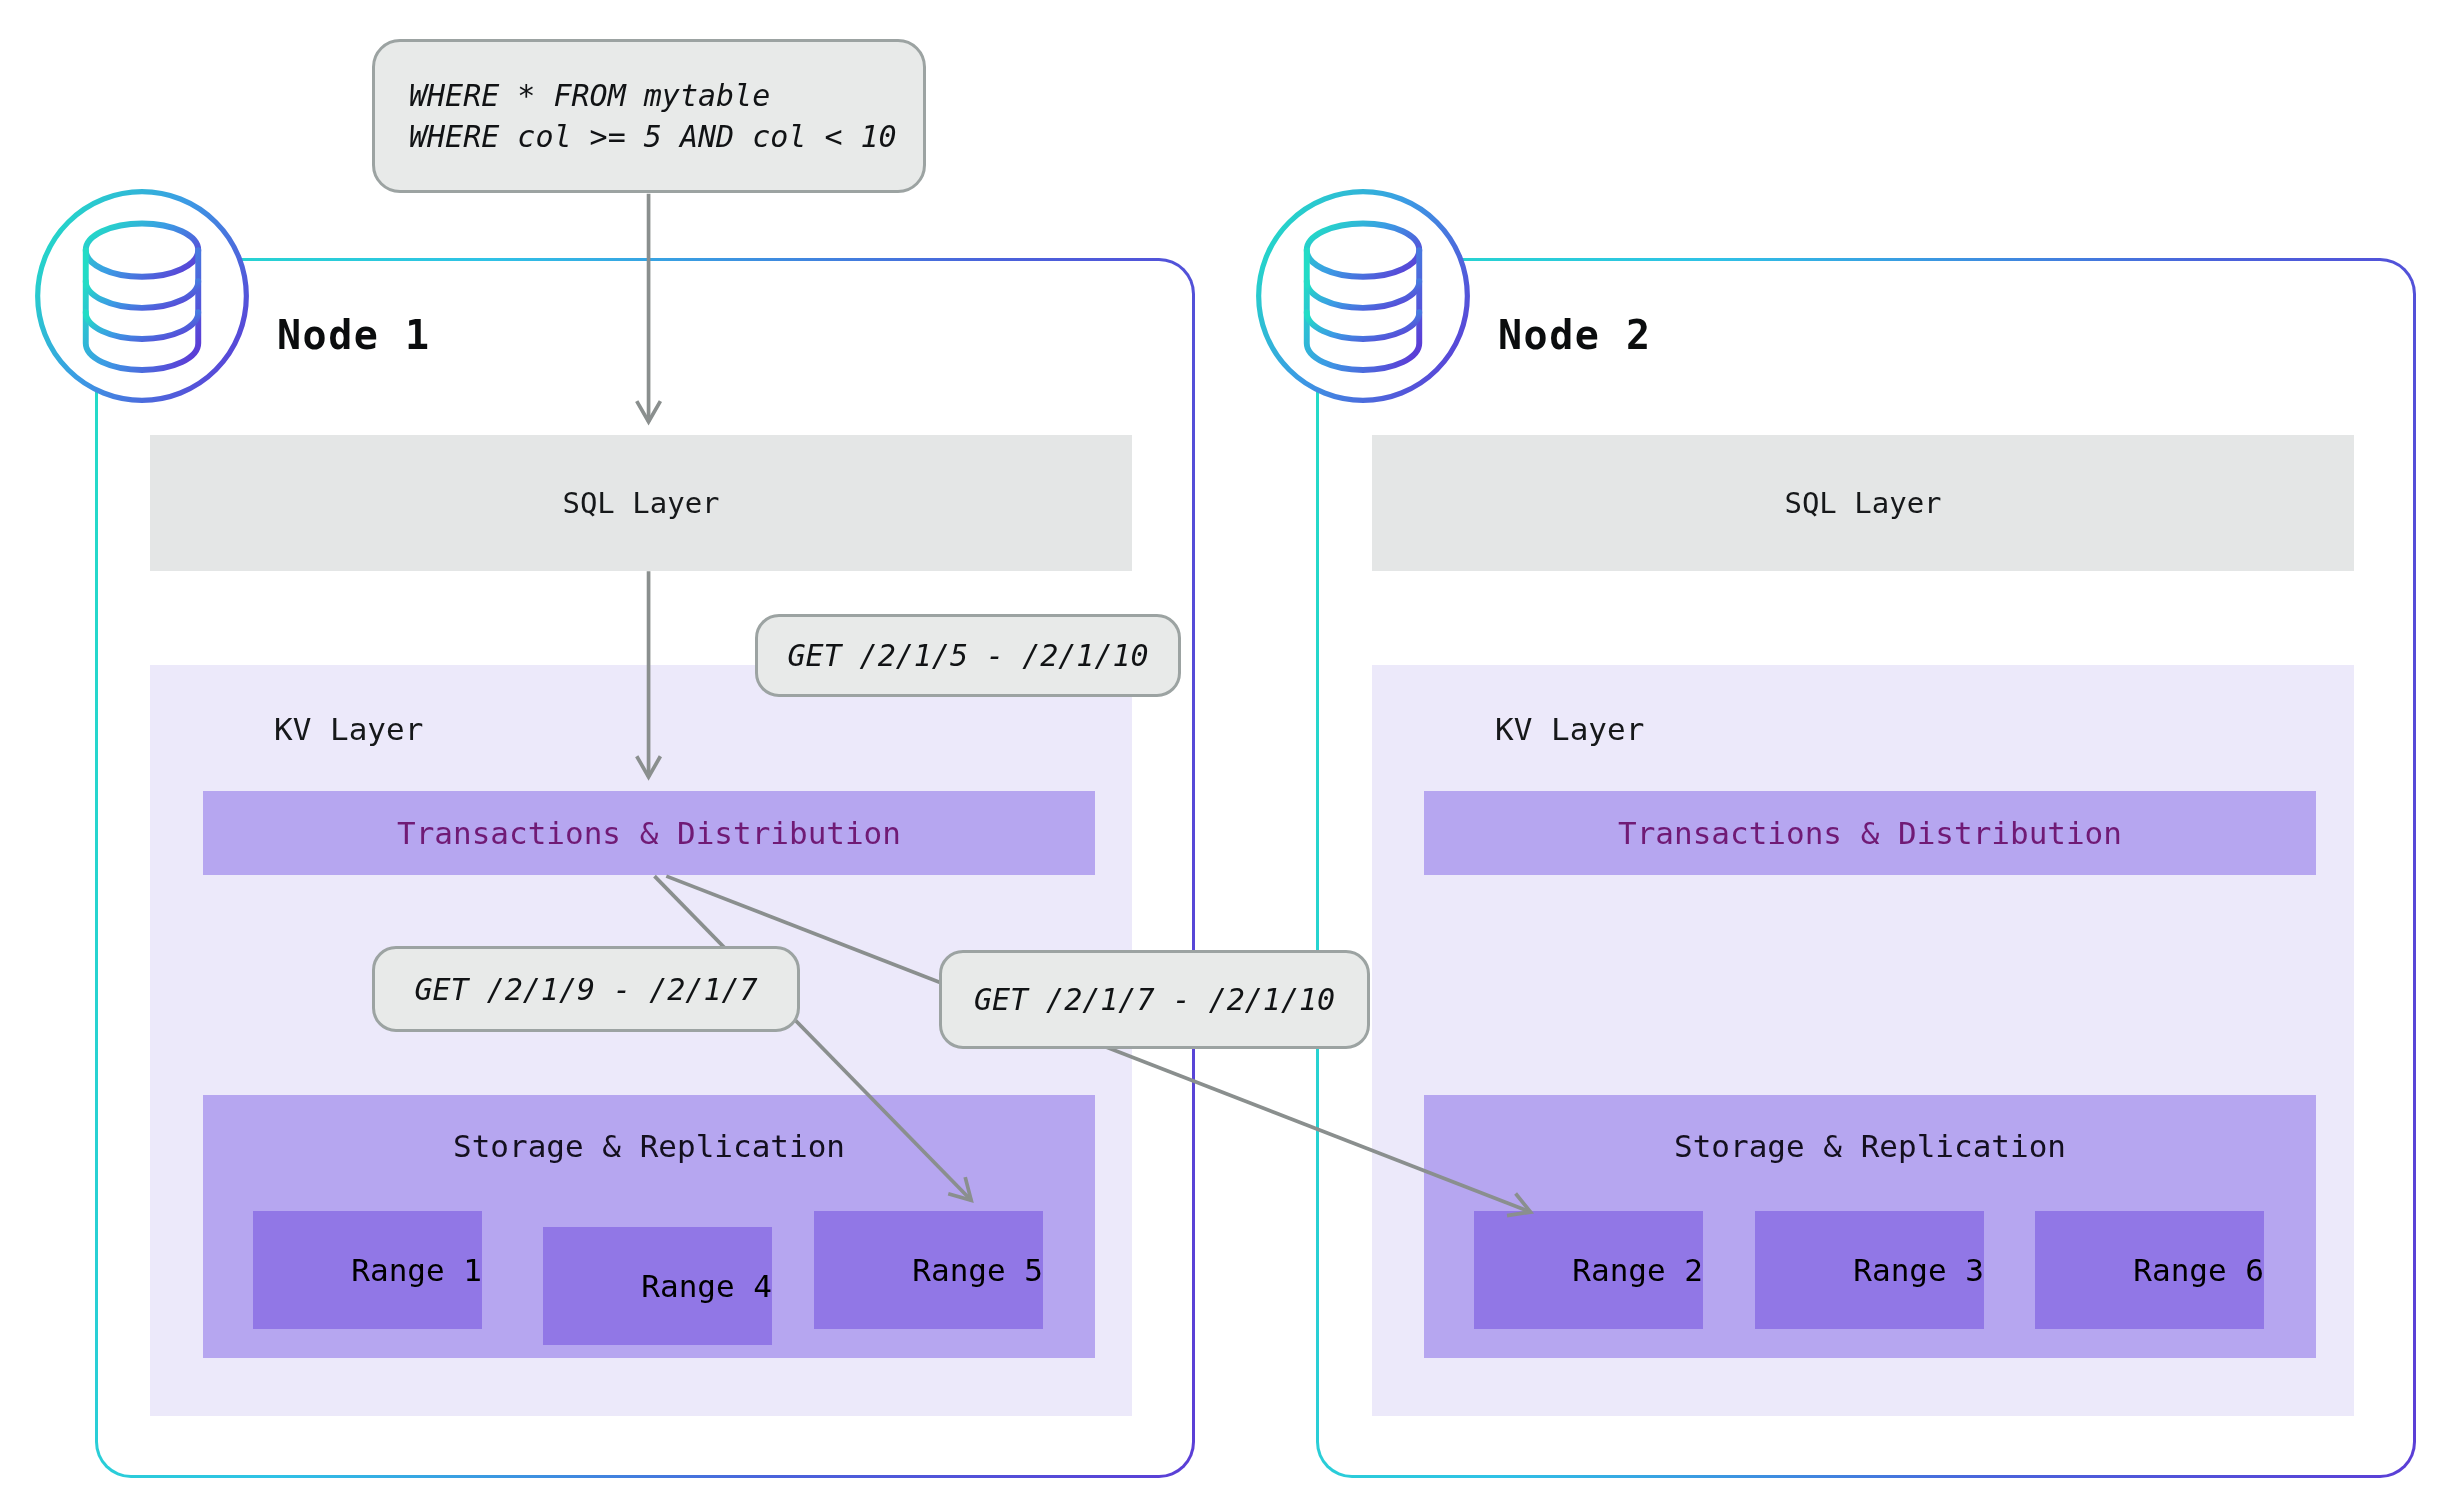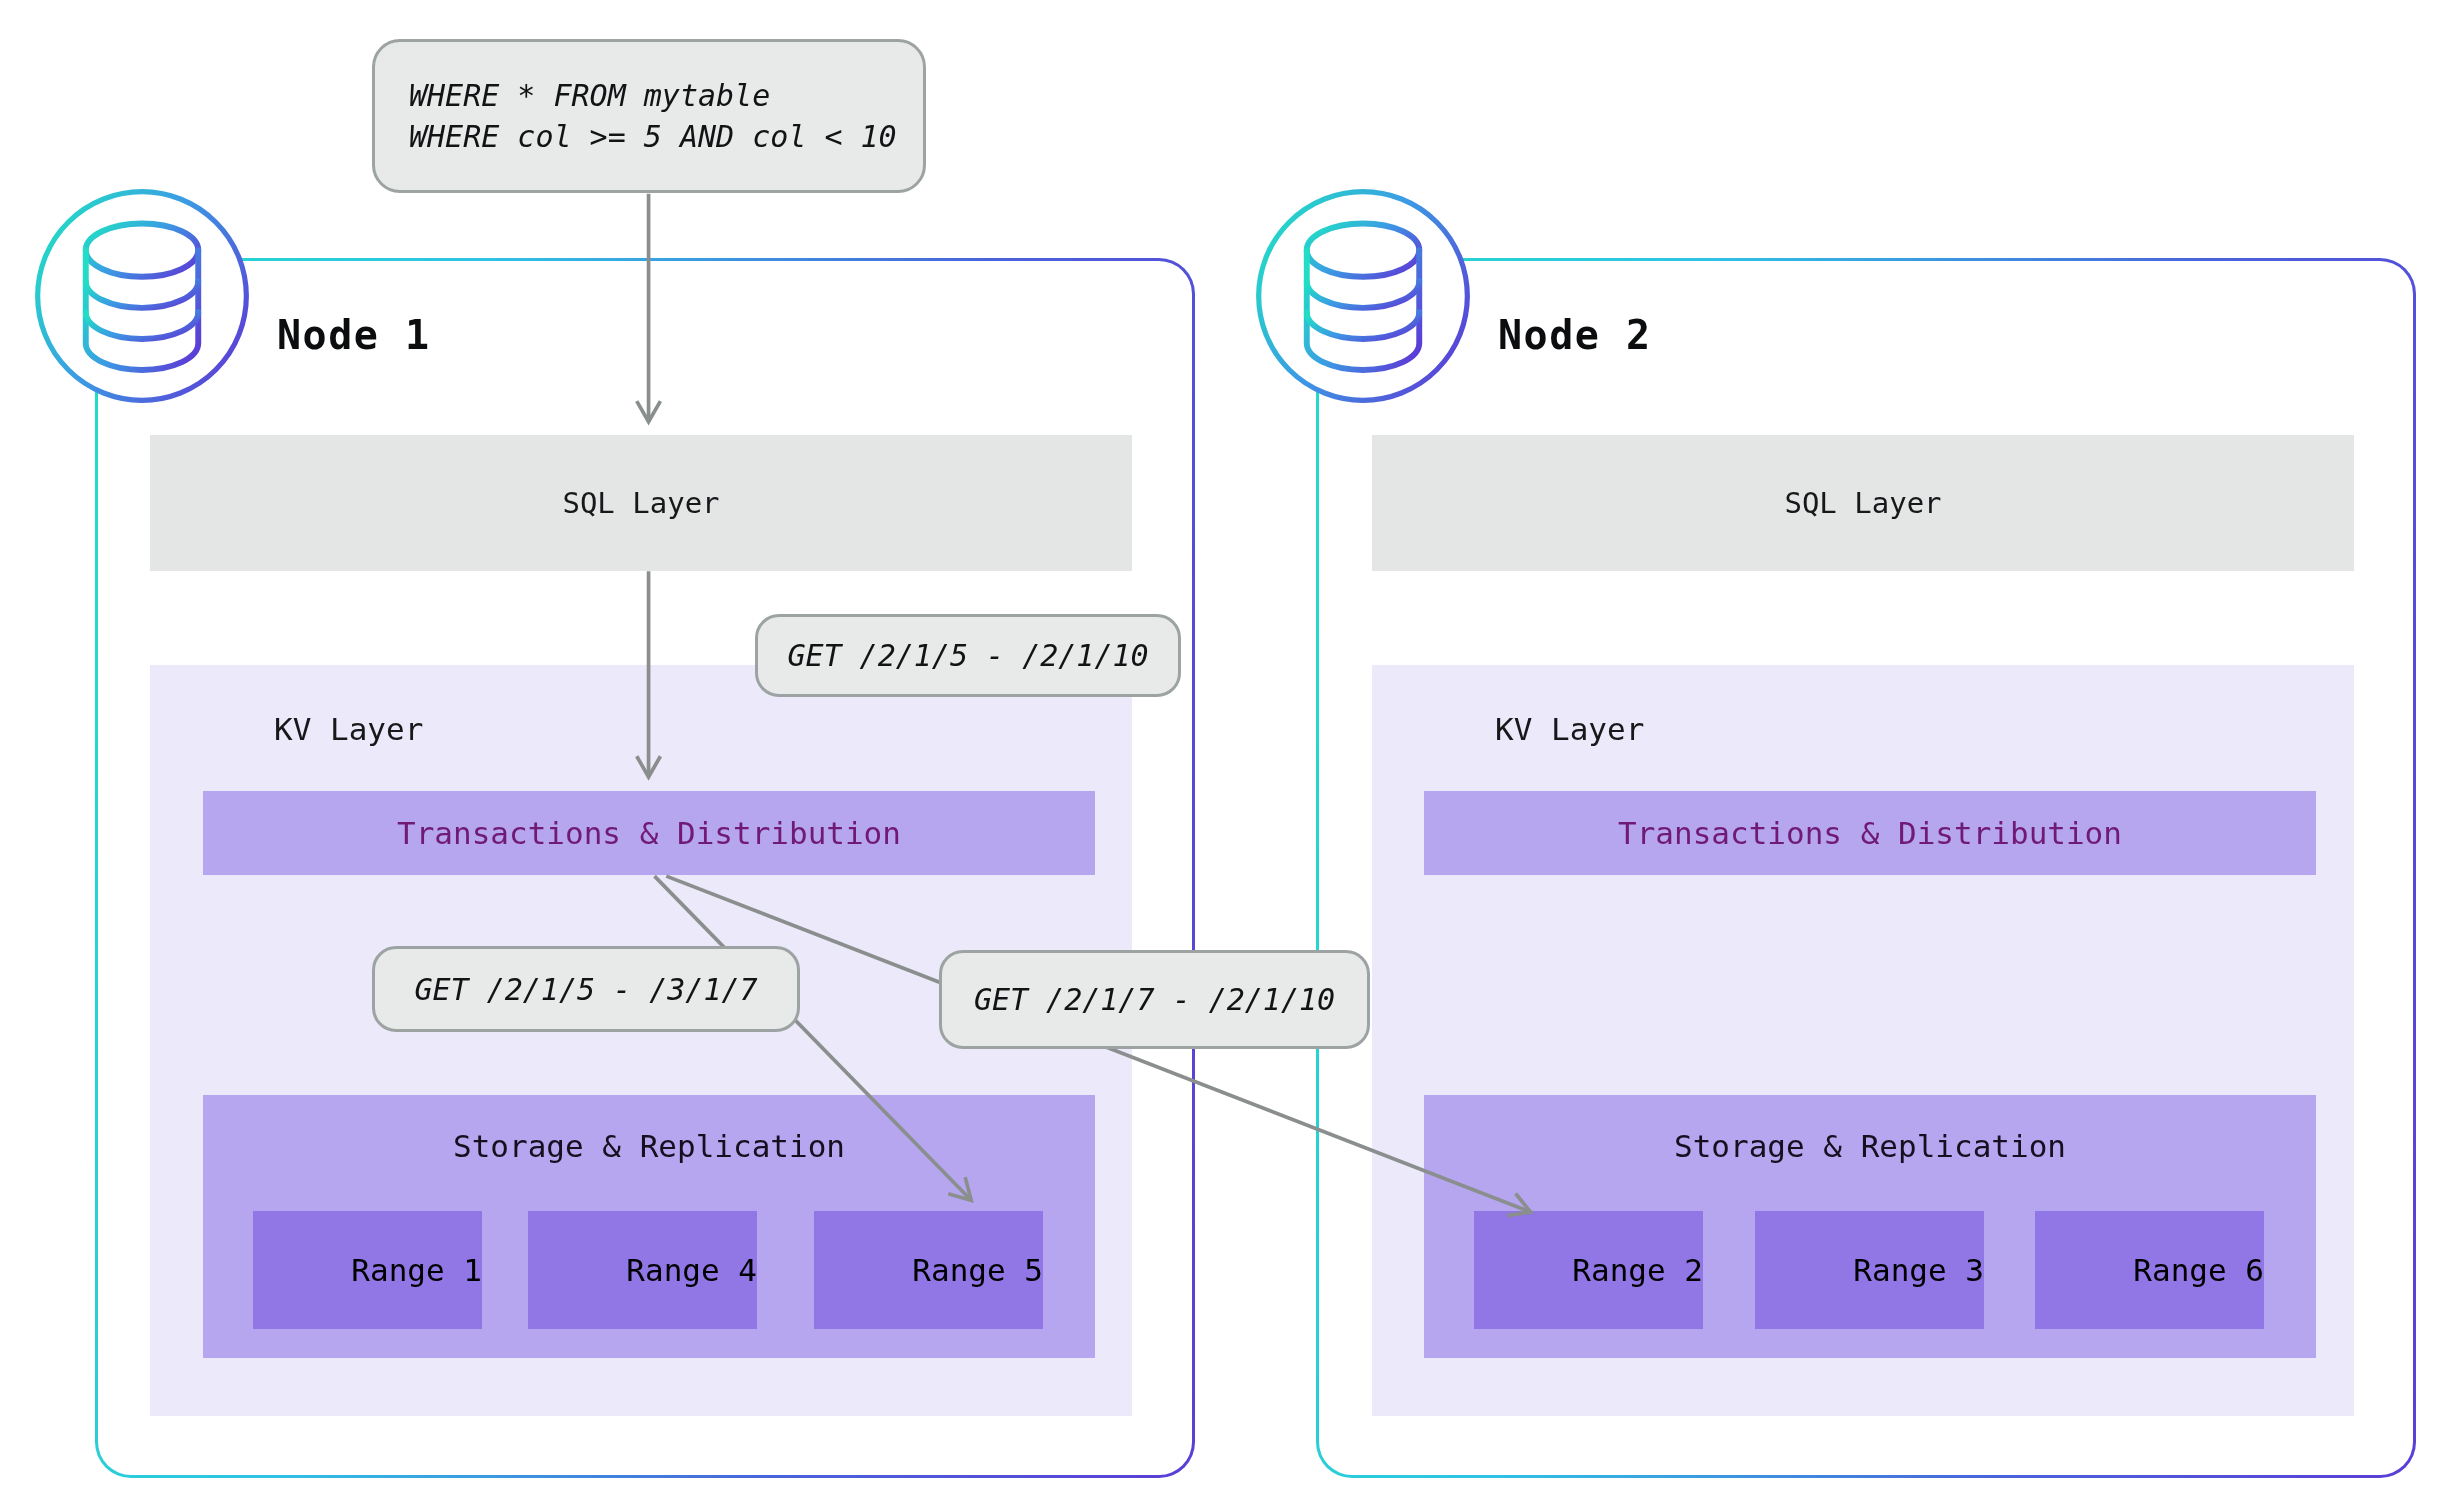--- a/index.html
+++ b/index.html
@@ -96,21 +96,21 @@
   <div class="kv-panel" style="left:150px;"></div>
   <div class="kv-label" style="left:274px;">KV Layer</div>
   <div class="txn-bar" style="left:203px;">
     <span>Transactions &amp; Distribution</span>
   </div>
   <div class="storage-panel" style="left:203px;">
     <div class="storage-title">Storage &amp; Replication</div>
     <div class="range-box" style="left:50px;">
       <span>Range 1</span>
     </div>
-    <div class="range-box" style="left:325px;">
+    <div class="range-box" style="left:340px;margin-top:16px;">
       <span>Range 4</span>
     </div>
     <div class="range-box" style="left:611px;">
       <span>Range 5</span>
     </div>
   </div>
 
   <div class="layer-bar" style="left:1372px;">
     <span>SQL Layer</span>
   </div>
@@ -186,21 +186,21 @@
   <div class="callout" style="left:372px;top:39px;width:554px;height:154px;padding-left:34px;border-radius:28px;">
     <div class="line">WHERE * FROM mytable</div>
     <div class="line">WHERE col &gt;= 5 AND col &lt; 10</div>
   </div>
 
   <div class="callout center" style="left:755px;top:614px;width:426px;height:83px;">
     <div class="line">GET /2/1/5 - /2/1/10</div>
   </div>
 
   <div class="callout center" style="left:372px;top:946px;width:428px;height:86px;">
-    <div class="line">GET /2/1/5 - /3/1/7</div>
+    <div class="line">GET /2/1/9 - /2/1/7</div>
   </div>
 
   <div class="callout center" style="left:939px;top:950px;width:431px;height:99px;">
     <div class="line">GET /2/1/7 - /2/1/10</div>
   </div>
 
 </div>
 
 
 </body></html>

